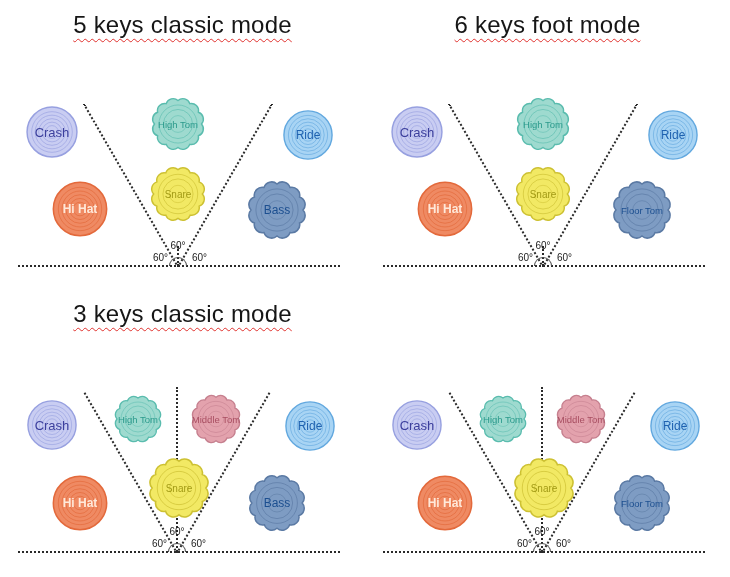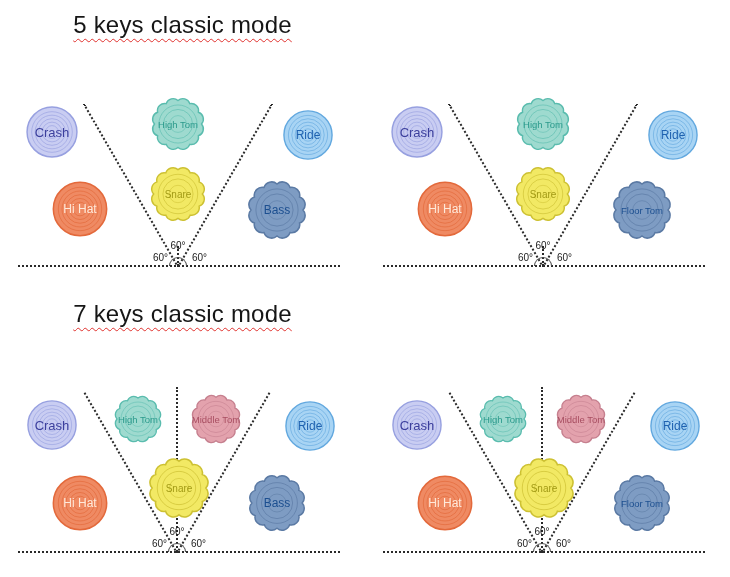--- a/index.html
+++ b/index.html
@@ -53,21 +53,21 @@
     overflow:visible;
   }
   .dlabel {
     position:absolute; left:0; top:0; right:0; bottom:0;
     display:flex; align-items:center; justify-content:center;
     color:var(--text); font-size:12px; white-space:nowrap;
   }
   .fs13 .dlabel { font-size:13px; }
   .fs14 .dlabel { font-size:10px; }
   .fs9  .dlabel { font-size:9.5px; }
-  .bold .dlabel { font-weight:400; }
+  .bold .dlabel { font-weight:700; }
 
   .svg-defs { position:absolute; width:0; height:0; overflow:hidden; }
 </style>
 </head>
 <body>
 
 <svg class="svg-defs" aria-hidden="true">
   <defs>
     <g id="cymbal-shape">
       <circle cx="50" cy="50" r="43" stroke-width="2.5"></circle>
@@ -132,20 +132,21 @@
     </div>
     <div class="drum" style="left: 246px; top: 179px; width: 62px; height: 62px; --fill: #7e9cc3; --stroke: #5b7aa4; --text: #1c4f90;">
       <svg viewBox="0 0 100 100">
           <use href="#tom-shape"></use>
         </svg>
       <span class="dlabel">Bass</span>
     </div>
   </section>
 
   <section class="panel" id="p1">
+    <h2 class="panel-title">6 keys foot mode</h2>
 
     <div class="baseline" style="left:18px;top:265px;width:322px"></div>
     <div class="vline vl-left" style="left:178px;top:266px;width:188px"></div>
     <div class="vline vl-right" style="left:178px;top:266px;width:188px"></div>
     <div class="center-line" style="left:177px;top:246px;height:20px"></div>
     <div class="arc" style="left:169px;top:257px"></div>
     <span class="angle c" style="left:163px;top:240px">60°</span>
     <span class="angle l" style="left:138px;top:252px">60°</span>
     <span class="angle r" style="left:192px;top:252px">60°</span>
 
@@ -181,21 +182,21 @@
     </div>
     <div class="drum fs9" style="left: 246px; top: 179px; width: 62px; height: 62px; --fill: #7e9cc3; --stroke: #5b7aa4; --text: #1c4f90;">
       <svg viewBox="0 0 100 100">
           <use href="#tom-shape"></use>
         </svg>
       <span class="dlabel">Floor Tom</span>
     </div>
   </section>
 
   <section class="panel" id="p2">
-    <h2 class="panel-title">7 keys classic mode</h2>
+    <h2 class="panel-title">3 keys classic mode</h2>
 
     <div class="baseline" style="left:18px;top:262px;width:322px"></div>
     <div class="vline vl-left" style="left:177px;top:263px;width:185px"></div>
     <div class="vline vl-right" style="left:177px;top:263px;width:185px"></div>
     <div class="center-line" style="left:176px;top:98px;height:165px"></div>
     <div class="arc" style="left:168px;top:254px"></div>
     <span class="angle c" style="left:162px;top:237px">60°</span>
     <span class="angle l" style="left:137px;top:249px">60°</span>
     <span class="angle r" style="left:191px;top:249px">60°</span>
 

